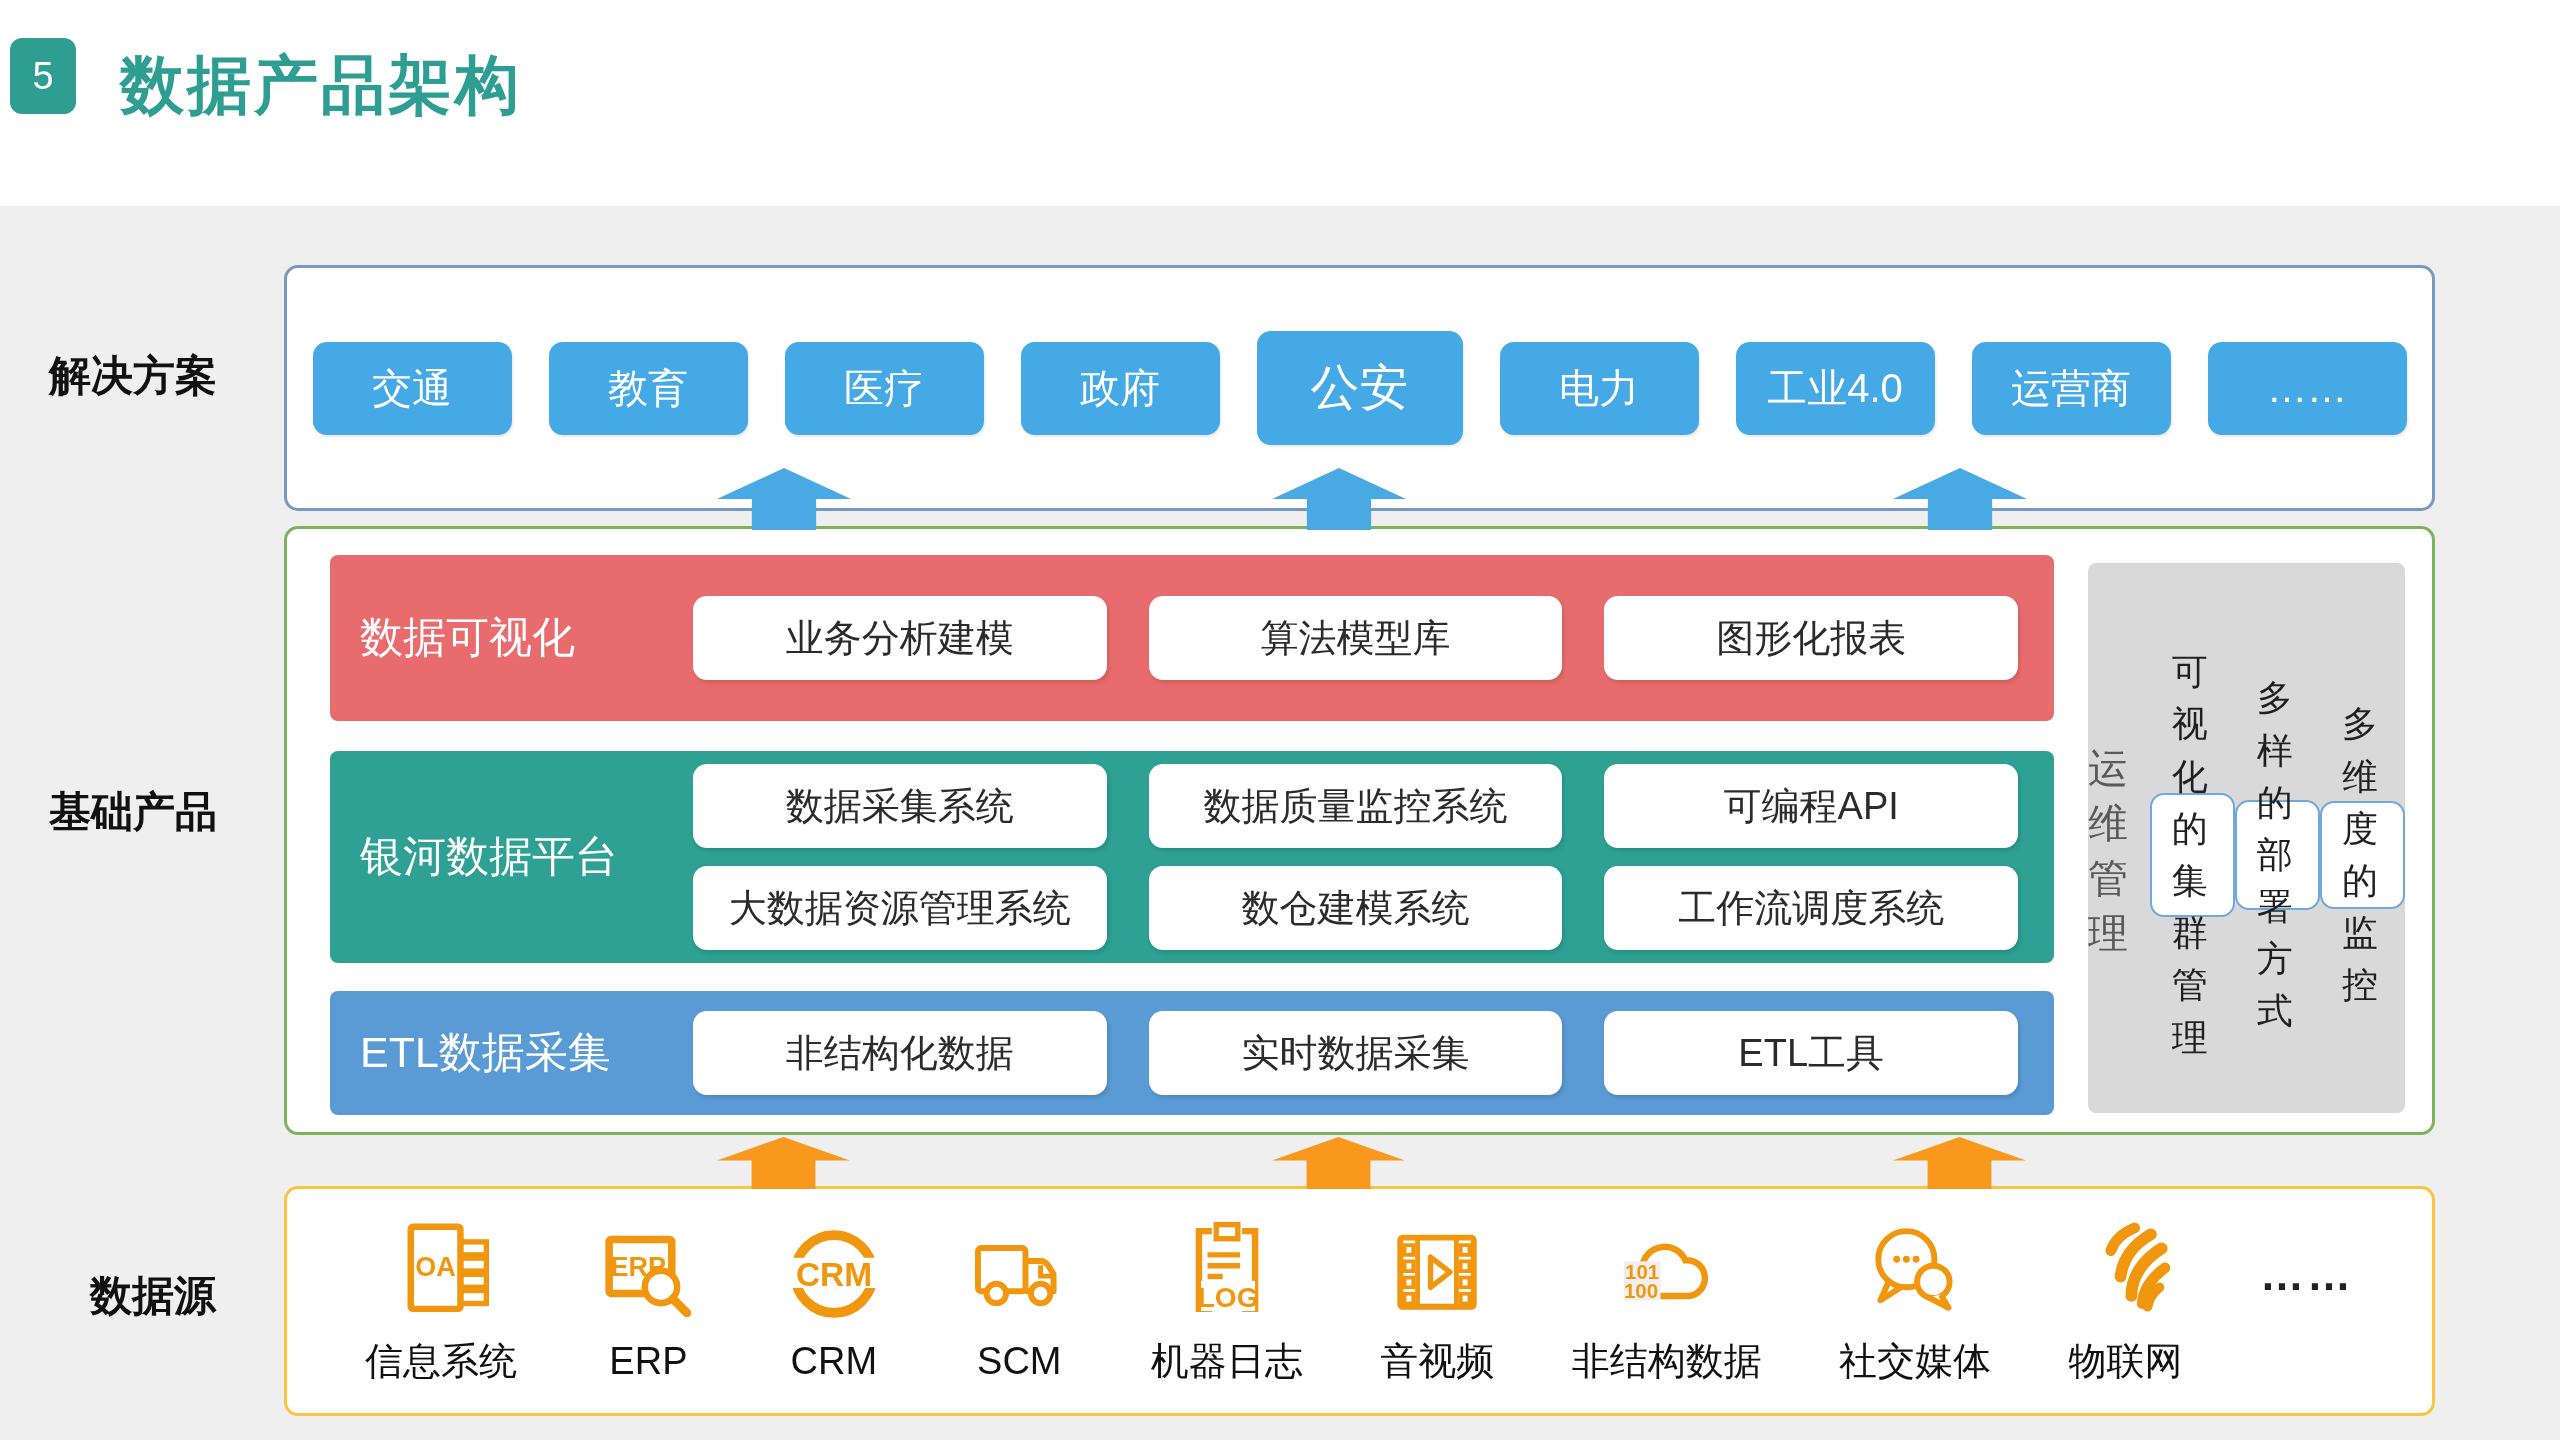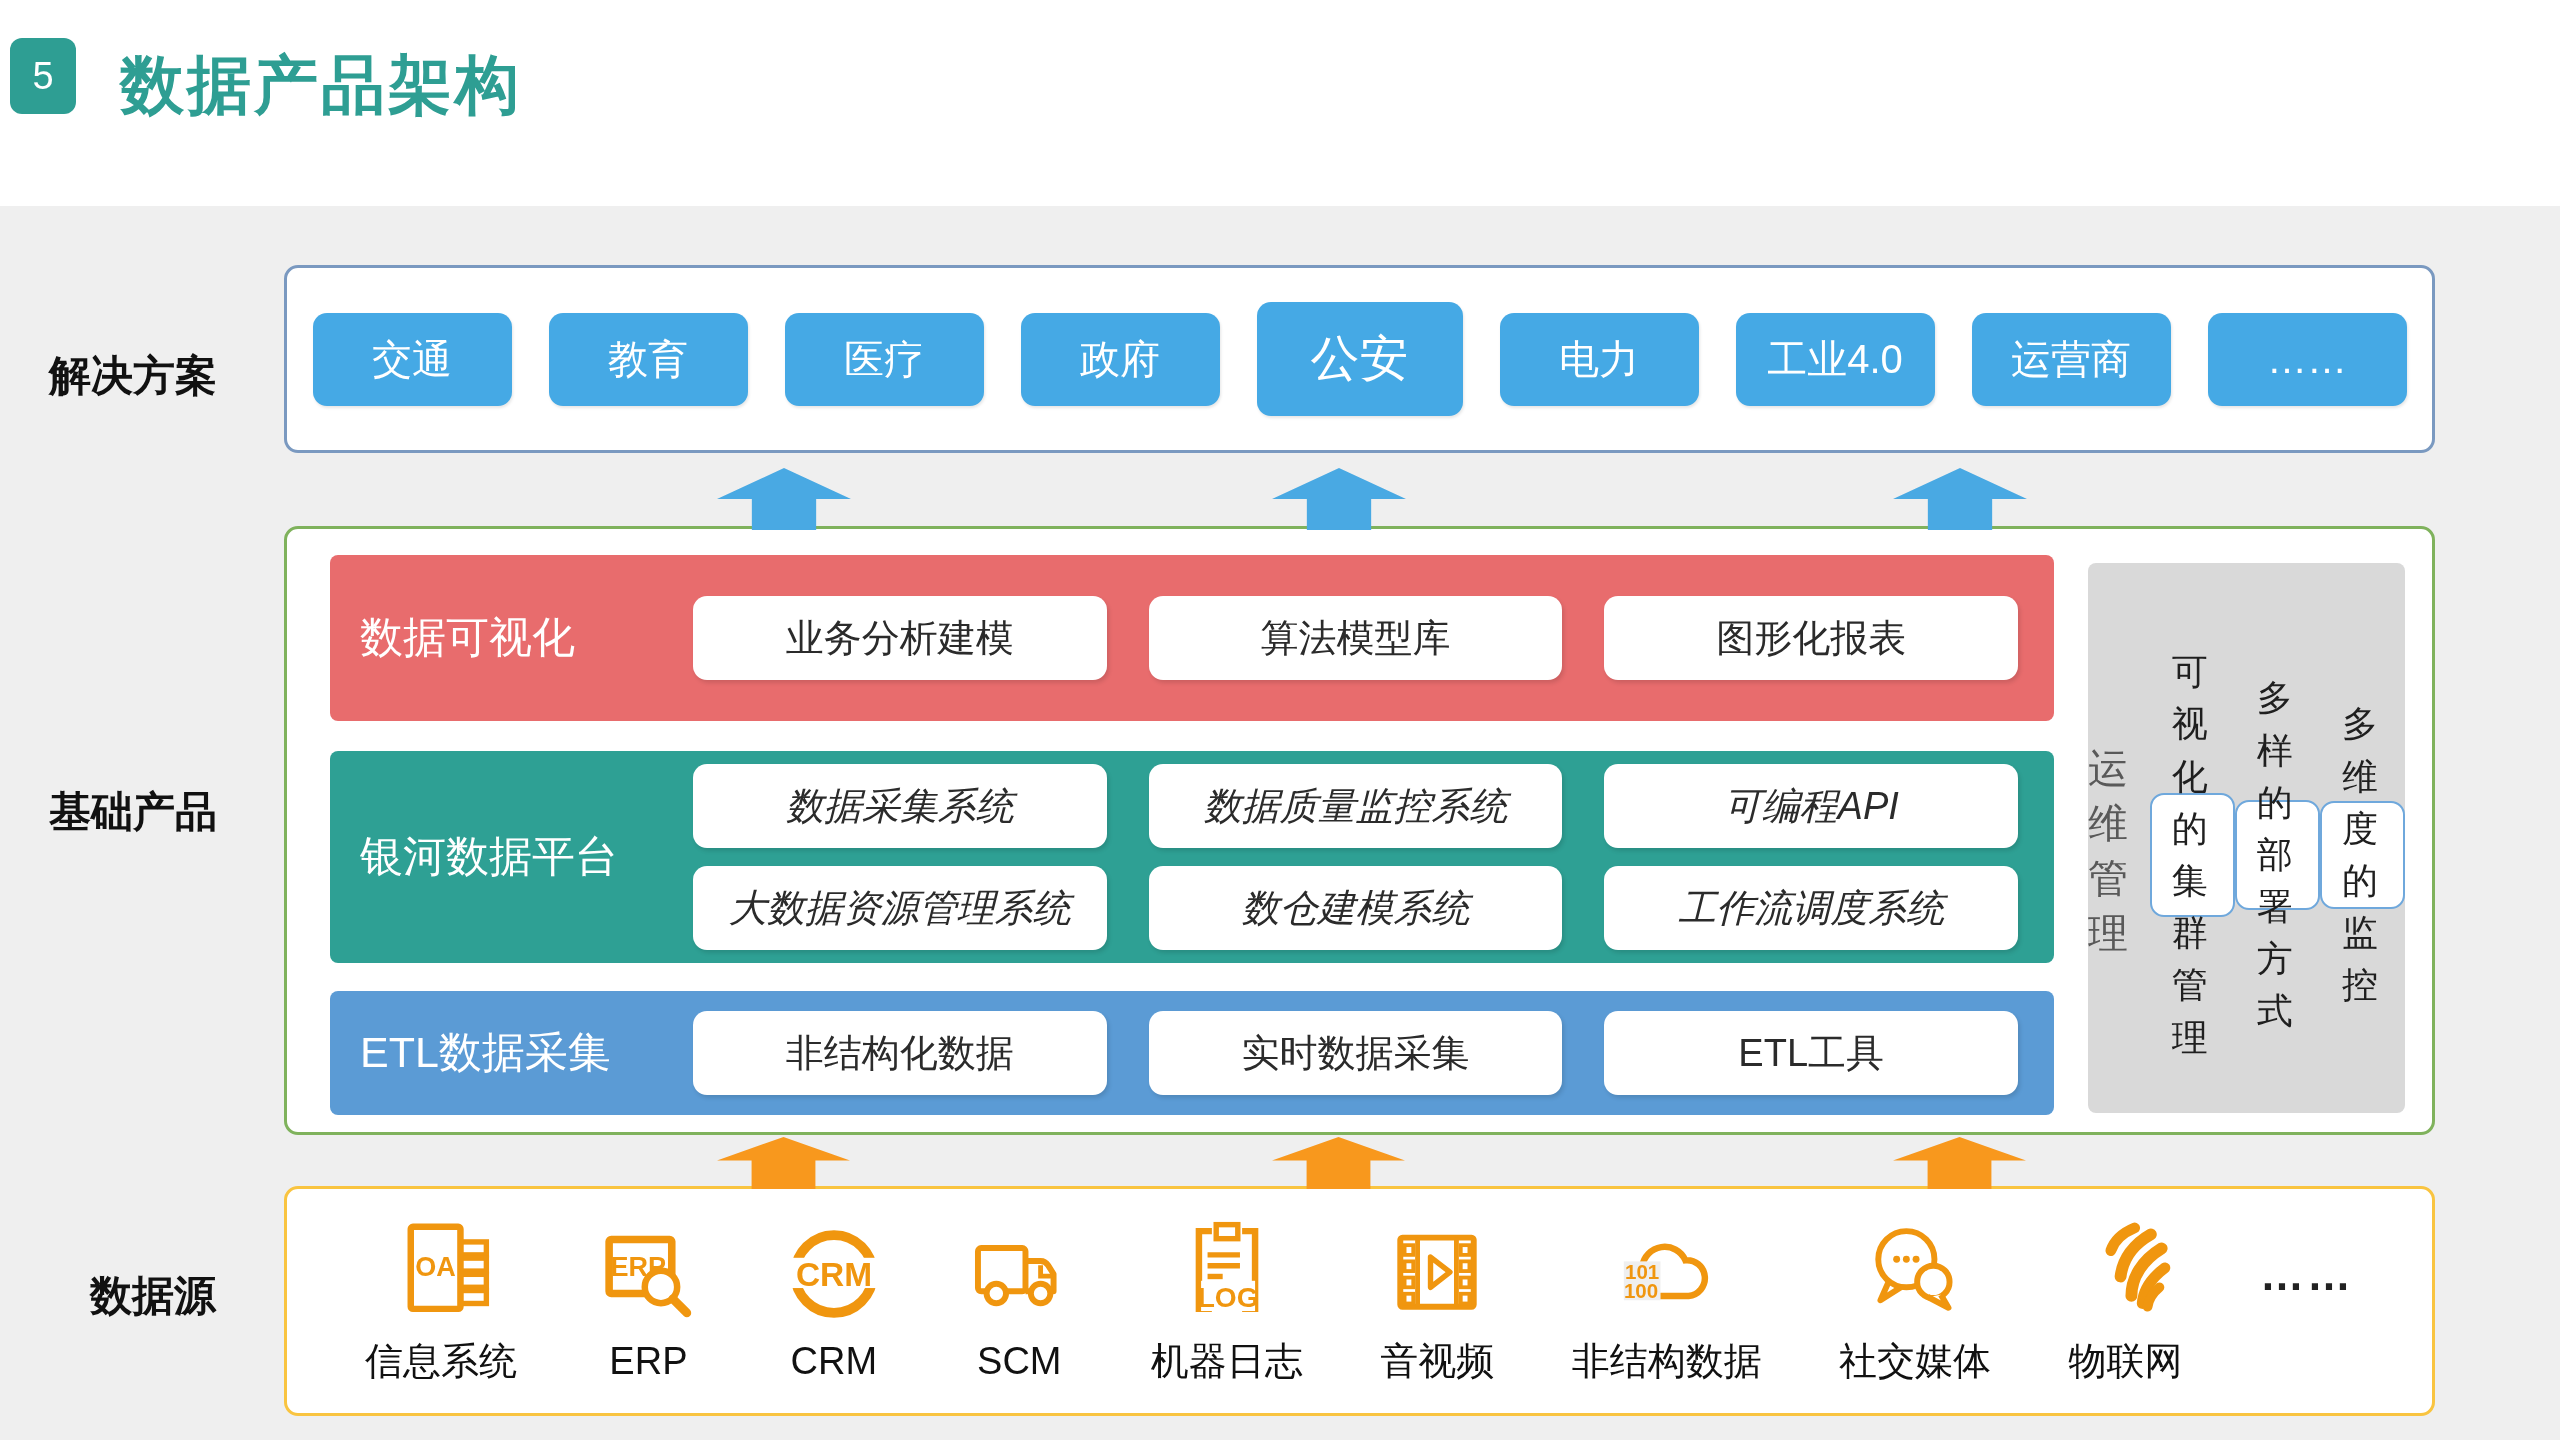--- a/index.html
+++ b/index.html
@@ -16,21 +16,21 @@
     position:absolute;left:112px;top:34px;margin:8px;font-size:64px;font-weight:700;
     color:#2E9E93;letter-spacing:3px;
   }
   .row-label{position:absolute;font-size:42px;font-weight:700;color:#111;white-space:nowrap;}
   .label-solutions{left:49px;top:348px;}
   .label-products{left:49px;top:784px;}
   .label-datasource{left:90px;top:1268px;}
 
   
   .solutions-box{
-    position:absolute;left:284px;top:265px;width:2151px;height:188px;background:#fff;
+    position:absolute;left:284px;top:265px;width:2151px;height:246px;background:#fff;
     border:3px solid #7A99C0;border-radius:14px;
     display:flex;align-items:center;justify-content:center;gap:37px;box-sizing:border-box;
   }
   .sol-btn{
     width:199px;height:93px;background:#45A9E5;border-radius:14px;color:#fff;font-size:40px;
     display:flex;align-items:center;justify-content:center;flex:0 0 auto;
     box-shadow:1px 2px 3px rgba(0,0,0,.10);
   }
   .sol-btn.lg{width:206px;height:114px;font-size:49px;}
 
@@ -49,21 +49,21 @@
   .products-box{
     position:absolute;left:284px;top:526px;width:2151px;height:609px;background:#fff;
     border:3px solid #7FB25C;border-radius:14px;box-sizing:border-box;
   }
   .bar{
     position:absolute;left:43px;width:1724px;border-radius:8px;
     display:flex;align-items:center;box-sizing:border-box;
   }
   .bar-label{flex:0 0 333px;padding-left:30px;font-size:43px;color:#fff;font-weight:500;white-space:nowrap;}
   .bar-content{flex:1;display:flex;gap:42px;padding-right:36px;align-items:center;}
-  .bar-content.cols{flex-direction:column;gap:18px;font-style:italic;}
+  .bar-content.cols{flex-direction:column;gap:18px;}
   .bar-content .brow{display:flex;gap:42px;width:100%;}
   .wbox{
     flex:1;height:84px;background:#fff;border-radius:14px;
     display:flex;align-items:center;justify-content:center;
     font-size:38px;color:#2b2b2b;box-shadow:2px 3px 4px rgba(0,0,0,.12);white-space:nowrap;
   }
   .bar-viz{top:26px;height:166px;background:#E86C6D;}
   .bar-platform{top:222px;height:212px;background:#2EA094;}
   .bar-etl{top:462px;height:124px;background:#5B9BD5;}
 

